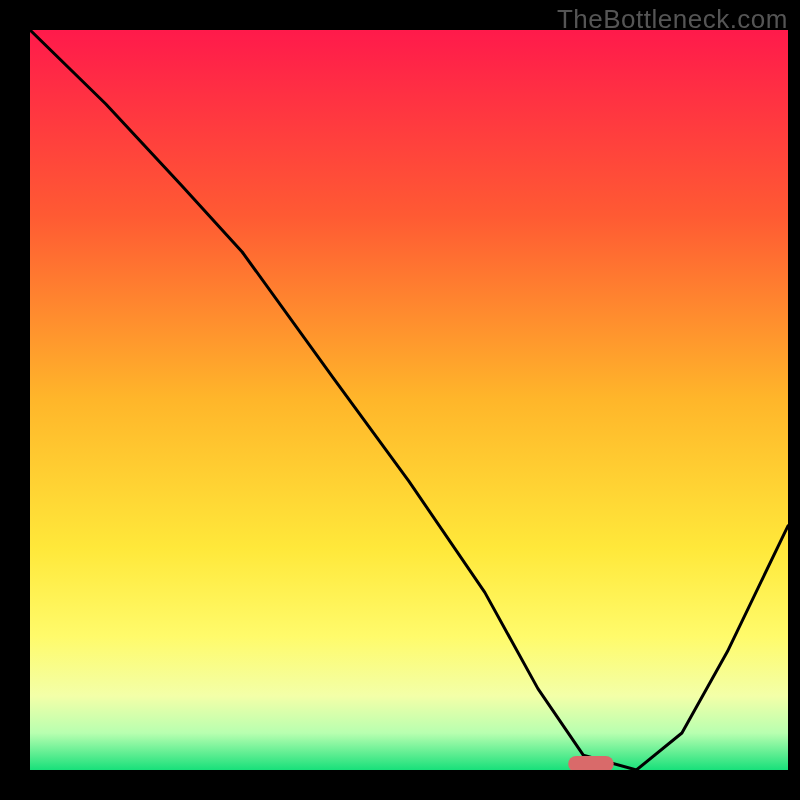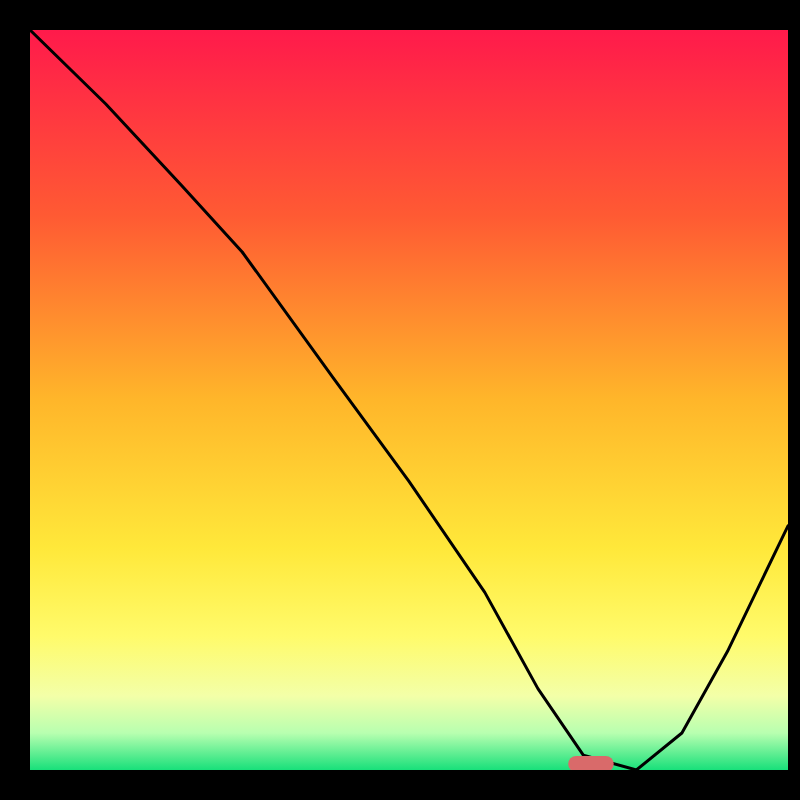--- a/index.html
+++ b/index.html
@@ -34,20 +34,21 @@
     height: 740px;
   }
   svg {
     display: block;
   }
 </style>
 </head>
 <body>
 
 <div class="container">
+  <div class="watermark">TheBottleneck.com</div>
   <div class="plot-wrap">
     <svg id="chart-svg" width="758" height="740" viewBox="0 0 758 740">
         <defs>
           <linearGradient id="bg-grad" x1="0" y1="0" x2="0" y2="1">
             <stop offset="0%" stop-color="#ff1a4b"></stop>
             <stop offset="25%" stop-color="#ff5a33"></stop>
             <stop offset="50%" stop-color="#ffb62a"></stop>
             <stop offset="70%" stop-color="#ffe83a"></stop>
             <stop offset="82%" stop-color="#fffb6b"></stop>
             <stop offset="90%" stop-color="#f3ffa8"></stop>

